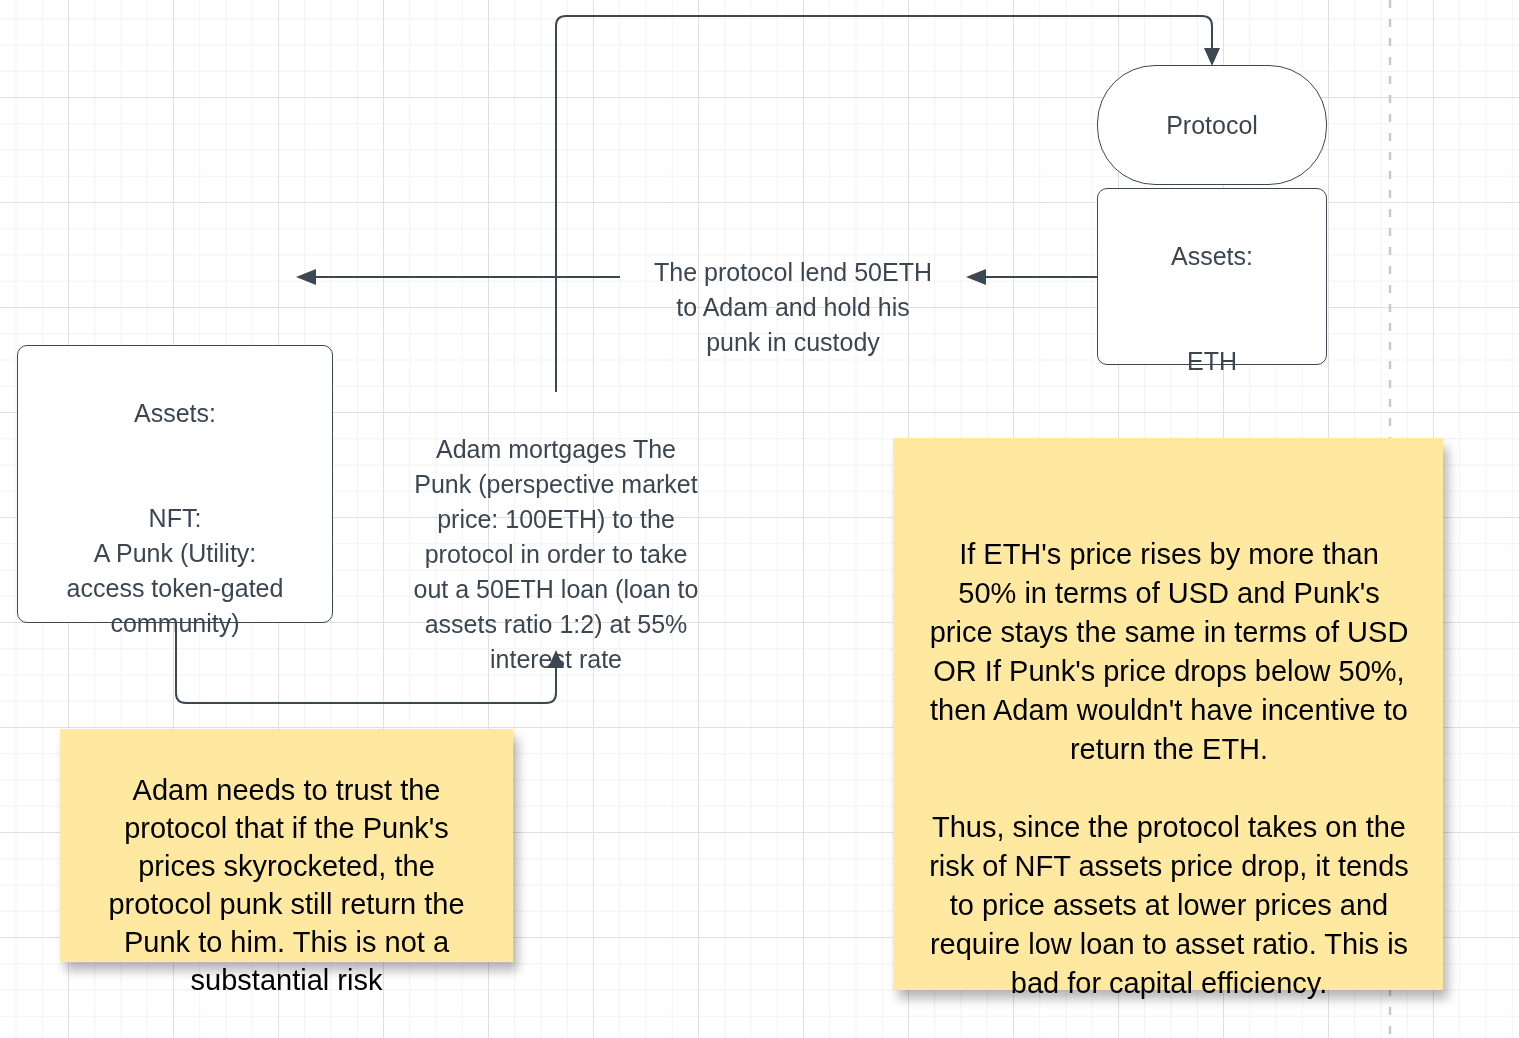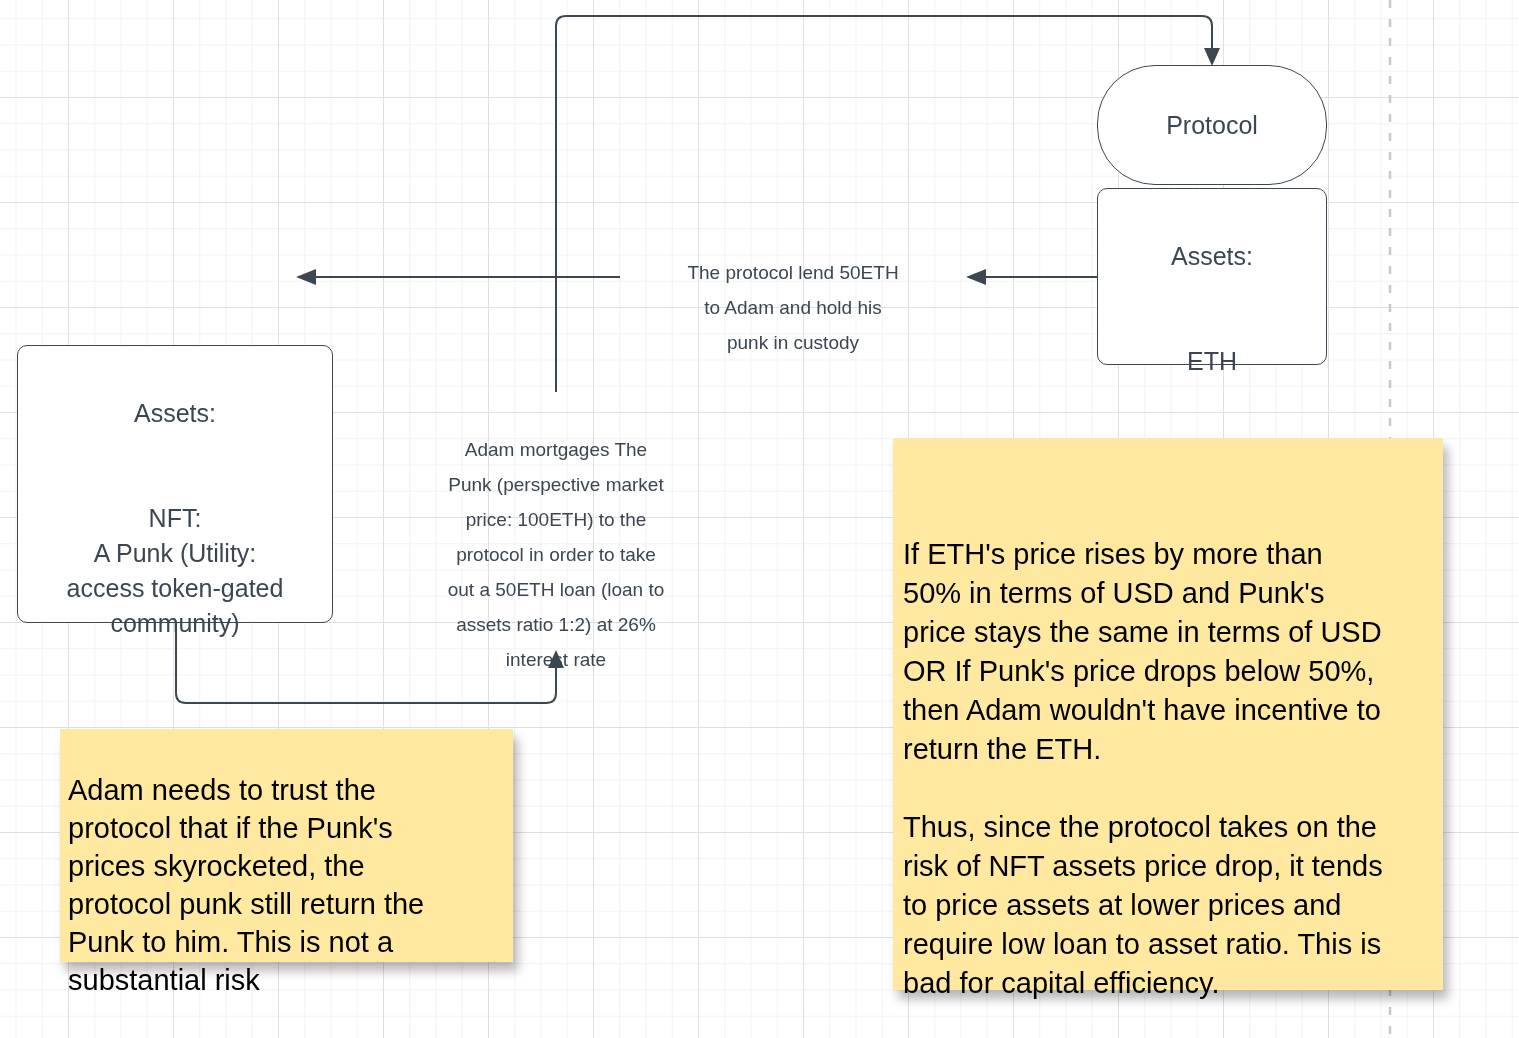--- a/index.html
+++ b/index.html
@@ -24,28 +24,29 @@
   .node{
     position:absolute;z-index:2;
     background:#ffffff;border:1.5px solid #3d4751;
     color:#3b4652;font-size:25px;line-height:35px;
     text-align:center;white-space:pre-line;box-sizing:border-box;
   }
   .pill{border-radius:58px;display:flex;align-items:center;justify-content:center;}
   .assets-box{border-radius:10px;padding-top:15px;}
   .elabel{
     position:absolute;z-index:2;
-    color:#3b4652;font-size:19px;line-height:35px;
+    color:#3b4652;font-size:25px;line-height:35px;
     text-align:center;white-space:pre-line;
   }
   .note{
     position:absolute;z-index:3;
     background:#ffe9a0;color:#000000;
     font-size:29px;white-space:pre-line;box-sizing:border-box;
     box-shadow:5px 9px 10px rgba(0,0,0,0.28);
+    text-align:center;
   }
   .note-left{left:60px;top:729px;width:453px;height:233px;line-height:38px;padding:4px 8px 0 8px;}
   .note-right{left:893px;top:438px;width:550px;height:552px;line-height:39px;padding:58px 8px 0 10px;}
   .n-protocol{left:1097px;top:65px;width:230px;height:120px;}
   .n-protocol-assets{left:1097px;top:188px;width:230px;height:177px;}
   .n-adam{left:57px;top:218px;width:234px;height:117px;}
   .n-adam-assets{left:17px;top:345px;width:316px;height:278px;}
   .l-lend{left:613px;top:220px;width:360px;}
   .l-mortgage{left:386px;top:397px;width:340px;}
 </style>
@@ -106,21 +107,21 @@
 to Adam and hold his
 punk in custody</span>
   </div>
 
   <div class="elabel l-mortgage">
     <span>Adam mortgages The
 Punk (perspective market
 price: 100ETH) to the
 protocol in order to take
 out a 50ETH loan (loan to
-assets ratio 1:2) at 26%
+assets ratio 1:2) at 55%
 interest rate</span>
   </div>
 
   <div class="note note-left">
     <span>Adam needs to trust the
 protocol that if the Punk's
 prices skyrocketed, the
 protocol punk still return the
 Punk to him. This is not a
 substantial risk</span>

